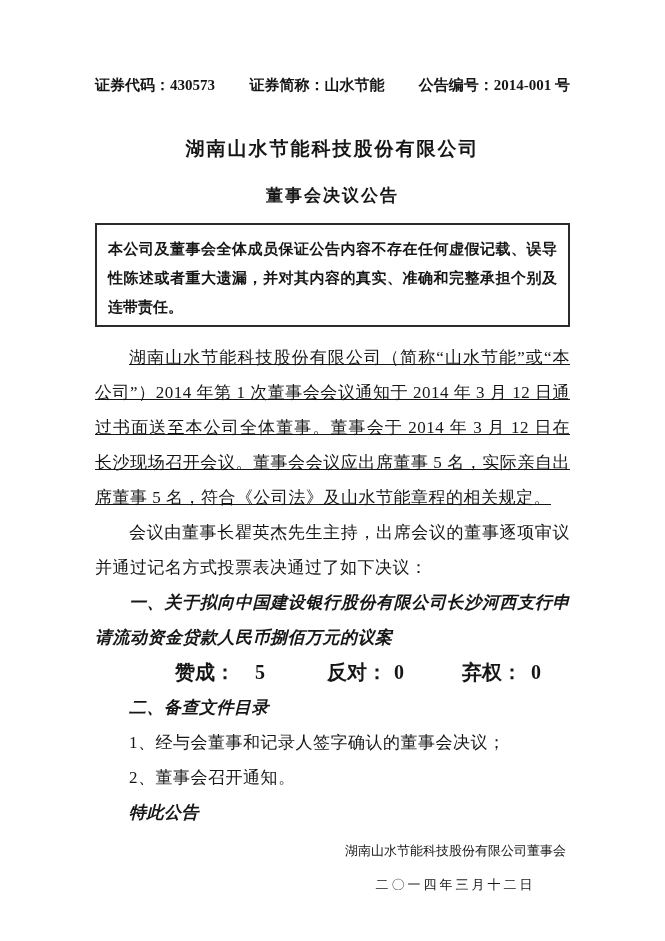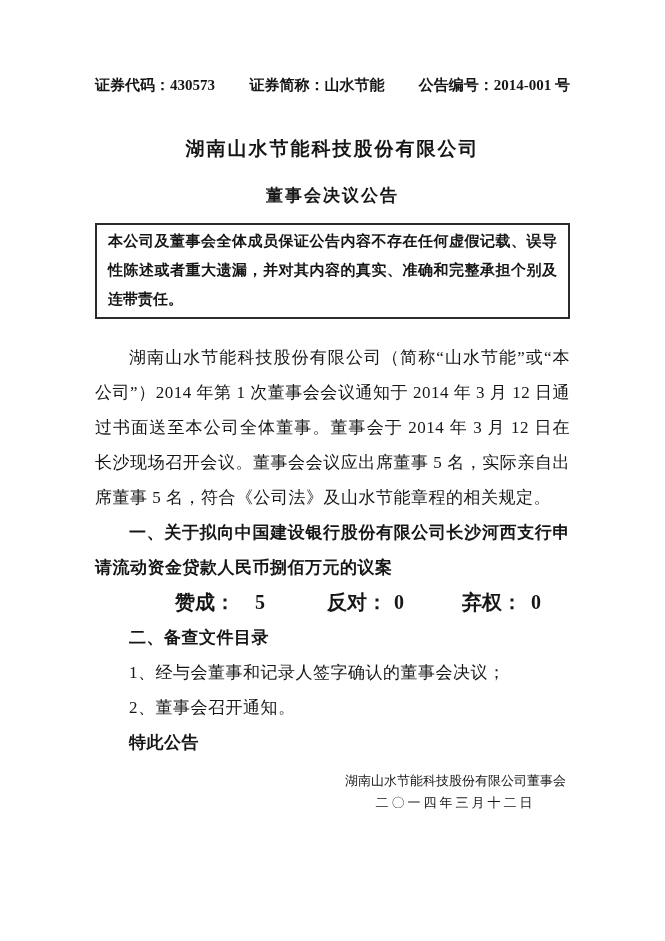--- a/index.html
+++ b/index.html
@@ -38,37 +38,37 @@
   .doc-subtitle {
     text-align: center;
     font-weight: bold;
     font-size: 17px;
     letter-spacing: 2px;
     margin-top: 22px;
   }
   .disclaimer-box {
     border: 2px solid #2b2b2b;
     margin-top: 16px;
-    padding: 2px 11px 3px 11px;
+    padding: 10px 11px 3px 11px;
     font-weight: bold;
     font-size: 15px;
     line-height: 29px;
     text-align: justify;
     text-justify: inter-ideograph;
   }
   .body-text {
     font-size: 17px;
     line-height: 35px;
     text-align: justify;
     text-justify: inter-ideograph;
     letter-spacing: 0.5px;
   }
-  .first-para { margin-top: 21px; }
+  .first-para { margin-top: 13px; text-decoration: underline; }
   .indent { text-indent: 2em; }
-  .bold { font-weight: bold; }
+  .bold { font-weight: bold; font-style: italic; }
   .vote-line {
     display: flex;
     align-items: flex-end;
     font-weight: bold;
     font-size: 20px;
     line-height: 35px;
     white-space: nowrap;
   }
   .vote-approve-label { margin-left: 80px; }
   .vote-approve-count { margin-left: 20px; }
@@ -79,20 +79,21 @@
   .signature-block {
     width: fit-content;
     margin: 10px 4px 0 auto;
     text-align: center;
     font-size: 13px;
     line-height: 22px;
     white-space: nowrap;
   }
   .signature-date {
     letter-spacing: 3px;
+    margin-top: 12px;
   }
 </style>
 </head>
 <body>
 
 <div class="doc">
 
   <div class="header-line">
     <span>证券代码：430573</span>
     <span>证券简称：山水节能</span>
@@ -102,20 +103,21 @@
   <div class="doc-title">湖南山水节能科技股份有限公司</div>
 
   <div class="doc-subtitle">董事会决议公告</div>
 
   <div class="disclaimer-box">
     <span>本公司及董事会全体成员保证公告内容不存在任何虚假记载、误导性陈述或者重大遗漏，并对其内容的真实、准确和完整承担个别及连带责任。</span>
   </div>
 
   <div class="body-text indent first-para">湖南山水节能科技股份有限公司（简称“山水节能”或“本公司”）2014 年第 1 次董事会会议通知于 2014 年 3 月 12 日通过书面送至本公司全体董事。董事会于 2014 年 3 月 12 日在长沙现场召开会议。董事会会议应出席董事 5 名，实际亲自出席董事 5 名，符合《公司法》及山水节能章程的相关规定。</div>
 
+  <div class="body-text indent">会议由董事长瞿英杰先生主持，出席会议的董事逐项审议并通过记名方式投票表决通过了如下决议：</div>
 
   <div class="body-text indent bold">一、关于拟向中国建设银行股份有限公司长沙河西支行申请流动资金贷款人民币捌佰万元的议案</div>
 
   <div class="vote-line">
     <span class="vote-approve-label">赞成：</span>
     <span class="vote-approve-count">5</span>
     <span class="vote-oppose-label">反对：</span>
     <span class="vote-oppose-count">0</span>
     <span class="vote-abstain-label">弃权：</span>
     <span class="vote-abstain-count">0</span>

